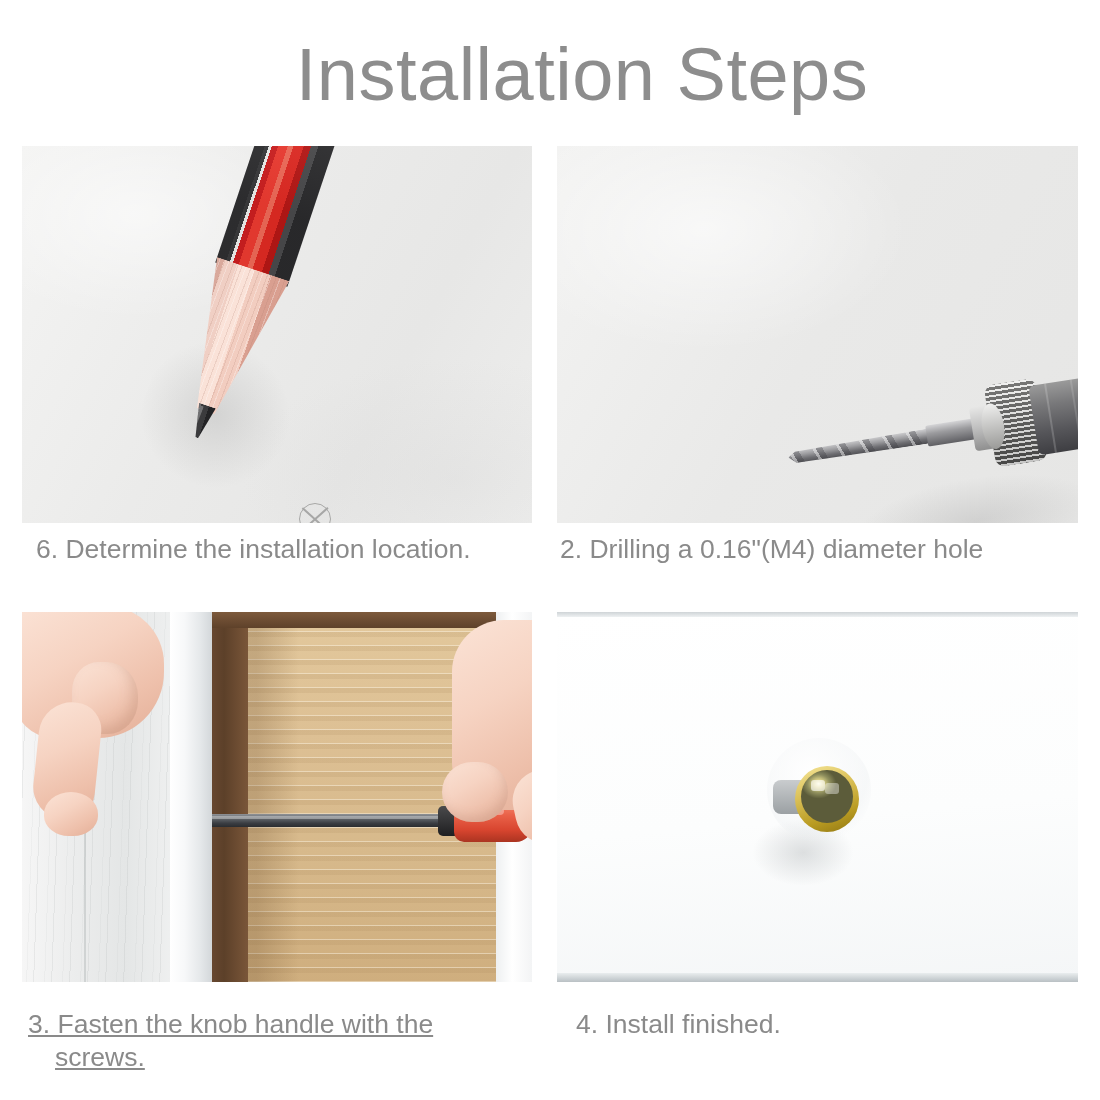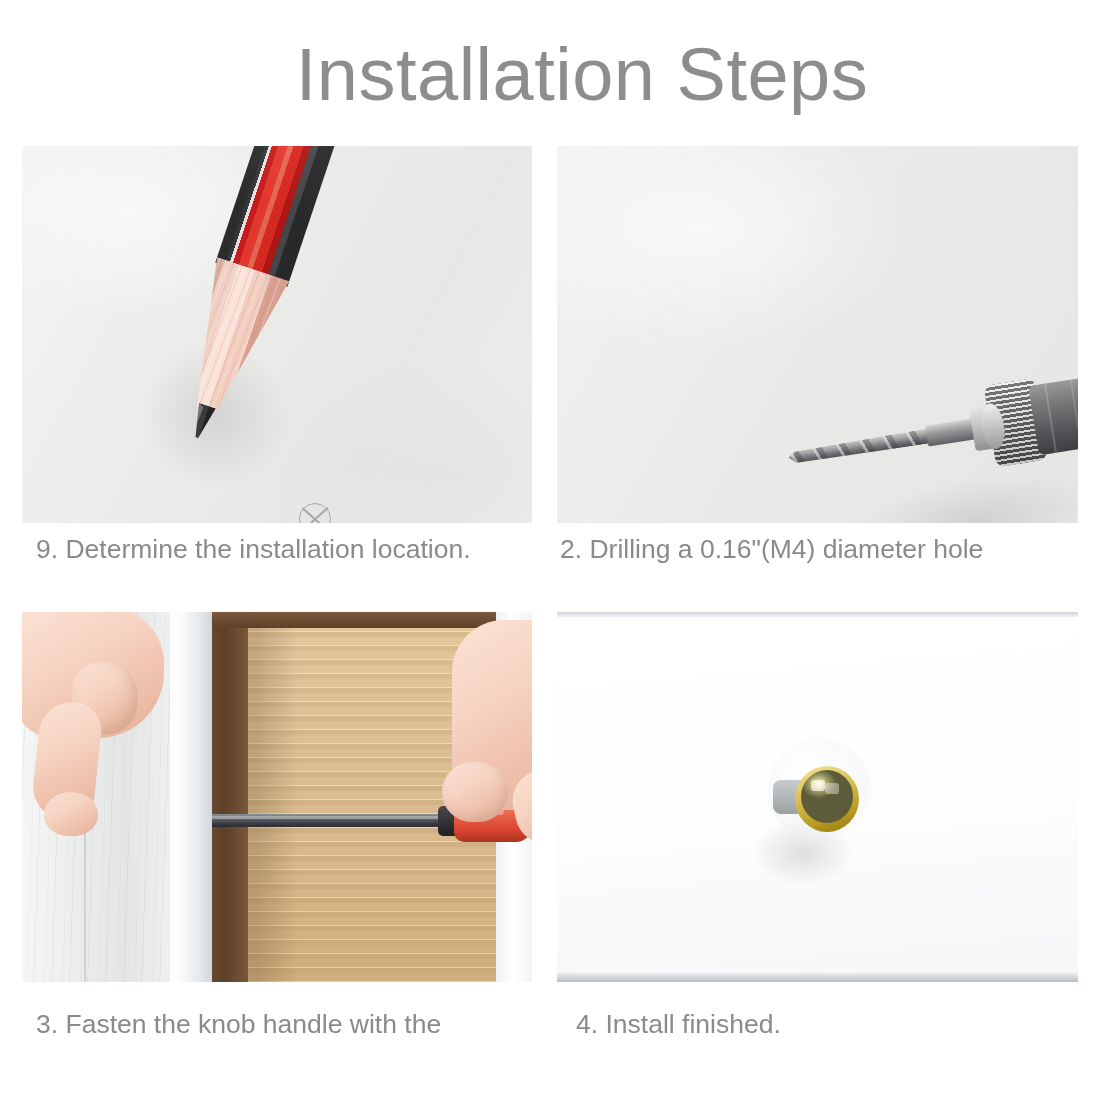--- a/index.html
+++ b/index.html
@@ -41,21 +41,21 @@
 
   .caption {
     position: absolute;
     font-size: 26.5px;
     line-height: 33px;
     color: #8a8a8a;
     font-weight: 400;
   }
   #caption-1 { left: 36px;  top: 533px; width: 500px; }
   #caption-2 { left: 560px; top: 533px; width: 520px; }
-  #caption-3 { left: 36px;  top: 1008px; width: 500px; }
+  #caption-3 { left: 28px;  top: 1008px; width: 500px; text-decoration: underline; }
   #caption-4 { left: 560px; top: 1008px; width: 520px; margin-left: 16px; }
   .caption .cap-line2 { display: block; padding-left: 27px; }
 
   
   .surface-white1 {
     position: absolute; inset: 0;
     background:
       linear-gradient(118deg, #f4f4f3 0%, #ebebea 42%, #e7e7e6 70%, #eeeeed 100%);
   }
   .surface-white1::after{
@@ -404,21 +404,21 @@
     </div>
     <div class="pencil-wood"></div>
     <div class="pencil-tip"></div>
   </div>
   <div class="xmark" id="xmark-1">
     <i class="a"></i>
       <i class="b"></i>
   </div>
 </div>
 <div class="caption" id="caption-1">
-  <span>9. Determine the installation location.</span>
+  <span>6. Determine the installation location.</span>
 </div>
 
 <div class="panel" id="panel-2">
   <div class="surface-white2"></div>
   <div id="drill-shadow"></div>
 
   <div id="drill-group">
     <div class="bit"></div>
     <div class="bit-shank"></div>
     <div class="chuck-front"></div>
@@ -457,20 +457,21 @@
 
   <div id="p3-hand-left">
     <div class="palm skin"></div>
     <div class="knuck skin"></div>
     <div class="finger skin"></div>
     <div class="fingertip skin"></div>
   </div>
 </div>
 <div class="caption" id="caption-3">
   <span>3. Fasten the knob handle with the</span>
+  <span class="cap-line2">screws.</span>
 </div>
 
 <div class="panel" id="panel-4">
   <div id="p4-drawer"></div>
   <div id="p4-top-edge"></div>
   <div id="p4-bot-edge"></div>
   <div id="p4-knob-shadow"></div>
   <div id="p4-knob">
     <div class="halo"></div>
     <div class="stem"></div>

